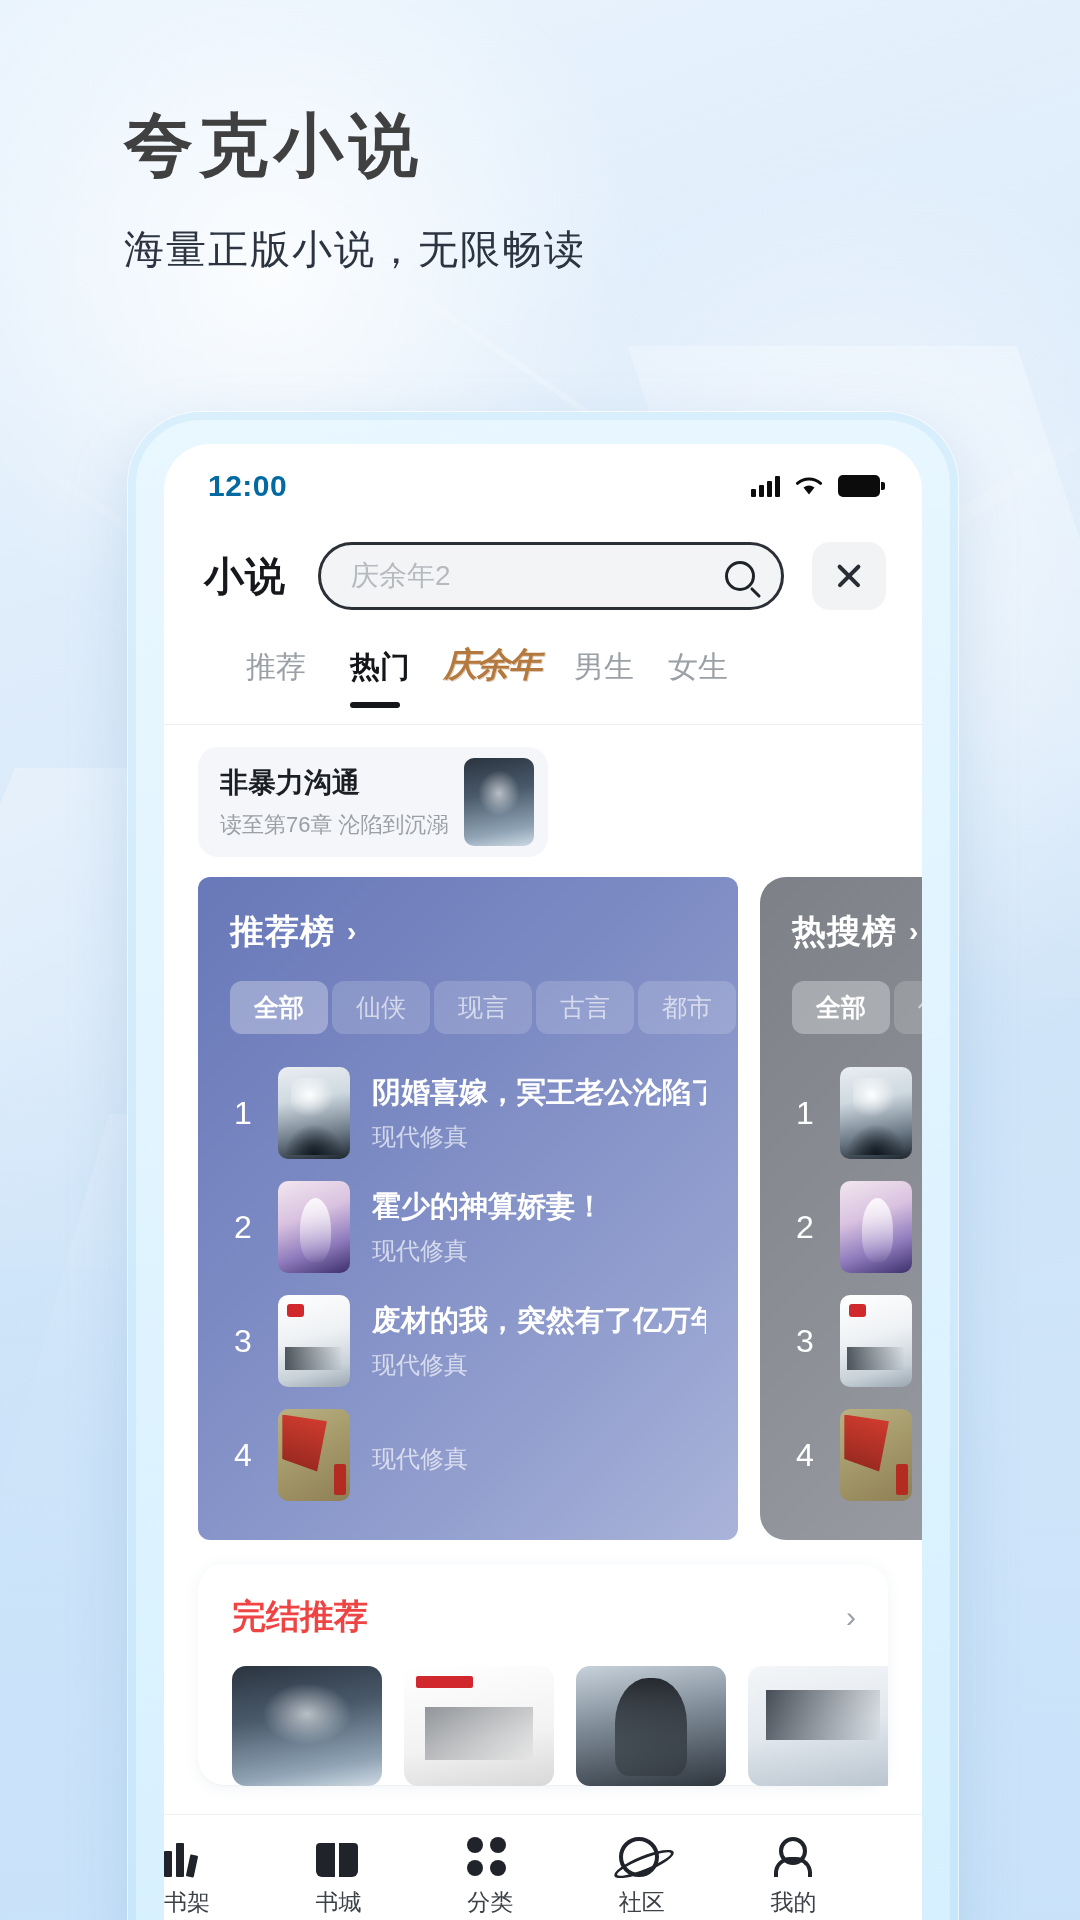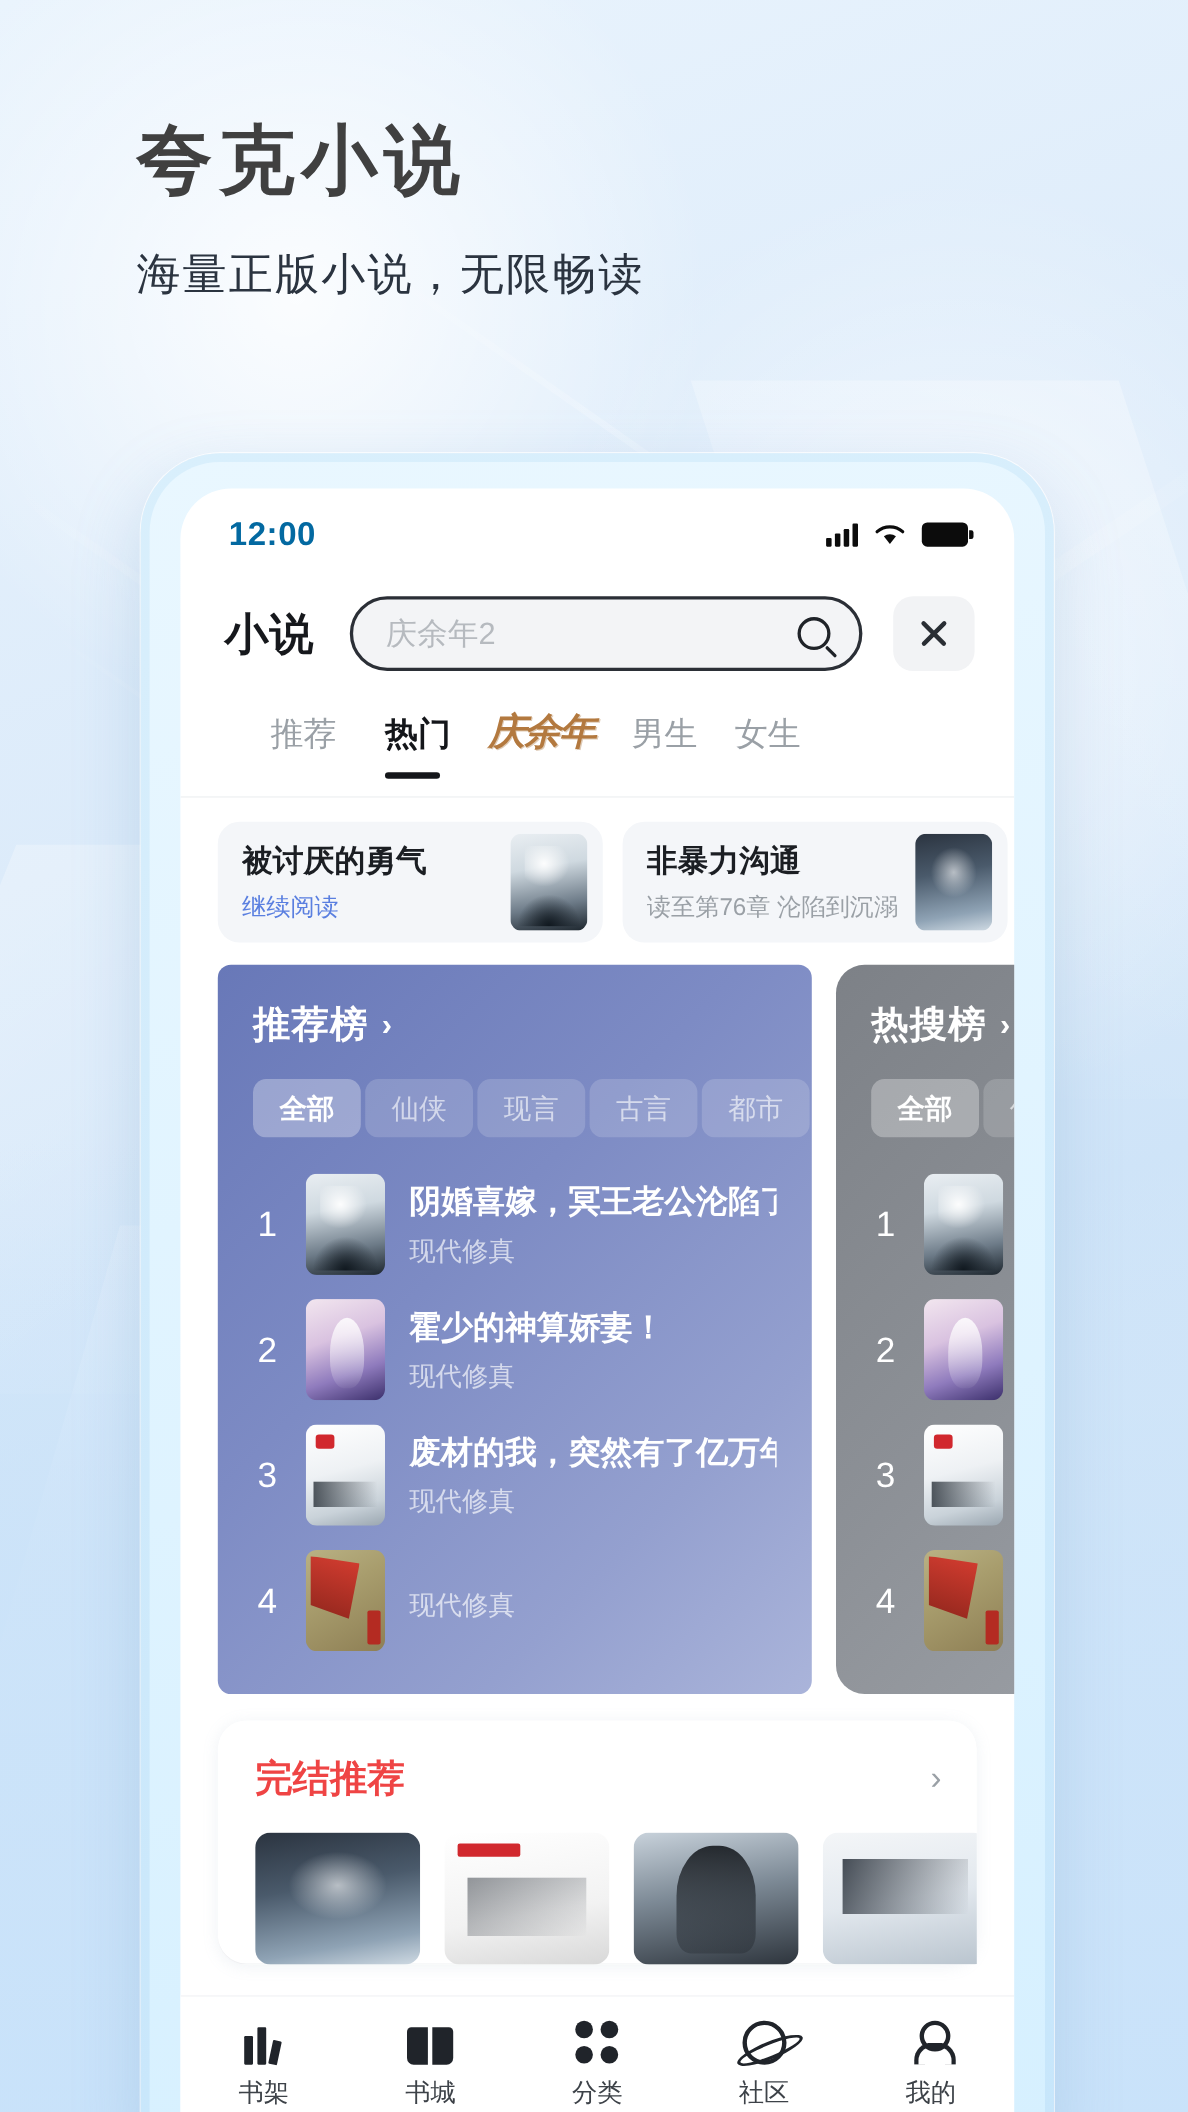--- a/index.html
+++ b/index.html
@@ -257,21 +257,21 @@
   .fin-chev { font-size:30px; color:#9aa0a6; }
   .fin-row { display:flex; gap:22px; padding:26px 0 0 34px; overflow:hidden; }
   .fin-cover { flex:none; width:150px; height:120px; border-radius:14px; overflow:hidden; }
 
   
   .tabbar {
     position:absolute; left:0; right:0; bottom:0; height:128px;
     background:#fff; border-top:1px solid #f0f1f3;
     display:flex; align-items:center; justify-content:space-around; padding-bottom:6px;
   }
-  .tb-item { display:flex; flex-direction:column; align-items:center; gap:10px; width:20%; }
+  .tb-item { display:flex; flex-direction:column; align-items:flex-start; gap:10px; width:20%; }
   .tb-label { font-size:23px; color:#3d4248; }
   .tb-ico { height:44px; display:flex; align-items:flex-end; justify-content:center; }
 
   
   .ico-shelf { display:flex; align-items:flex-end; gap:4px; height:38px;}
   .ico-shelf i{display:block;width:8px;background:#20242a;border-radius:1px;}
   .ico-shelf i:nth-child(1){height:26px}
   .ico-shelf i:nth-child(2){height:34px}
   .ico-shelf i:nth-child(3){height:22px;transform:rotate(12deg)}
   .ico-shelf:after{content:"";display:block;position:relative;}
@@ -365,29 +365,20 @@
       </div>
       <div class="tab">
         <span>女生</span>
       </div>
     </div>
     <div class="tabs-rule"></div>
 
     <div class="cont-row">
       <div class="cont-card">
         <div class="cc-texts">
-          <div class="cc-title">被讨厌的勇气</div>
-          <div class="cc-sub link">继续阅读</div>
-        </div>
-        <div class="cc-thumb">
-              <div class="cv cv-ink"></div>
-            </div>
-      </div>
-      <div class="cont-card">
-        <div class="cc-texts">
           <div class="cc-title">非暴力沟通</div>
           <div class="cc-sub muted">读至第76章 沦陷到沉溺</div>
         </div>
         <div class="cc-thumb">
               <div class="cv cv-dark"></div>
             </div>
       </div>
 
     </div>
 

